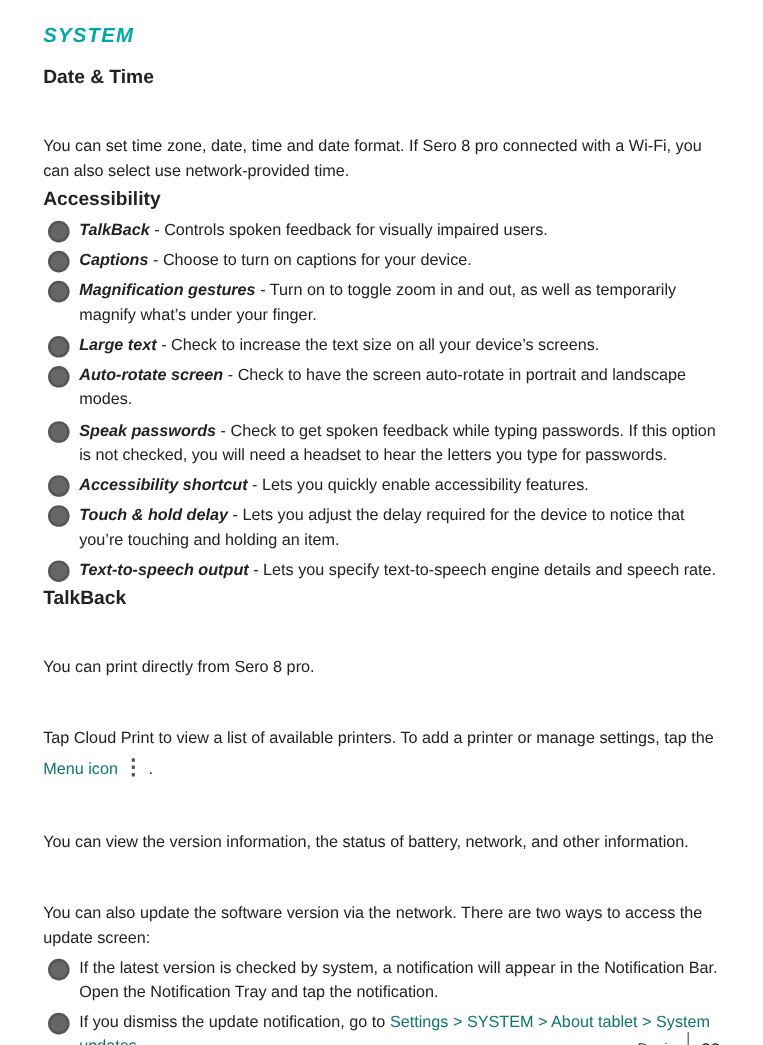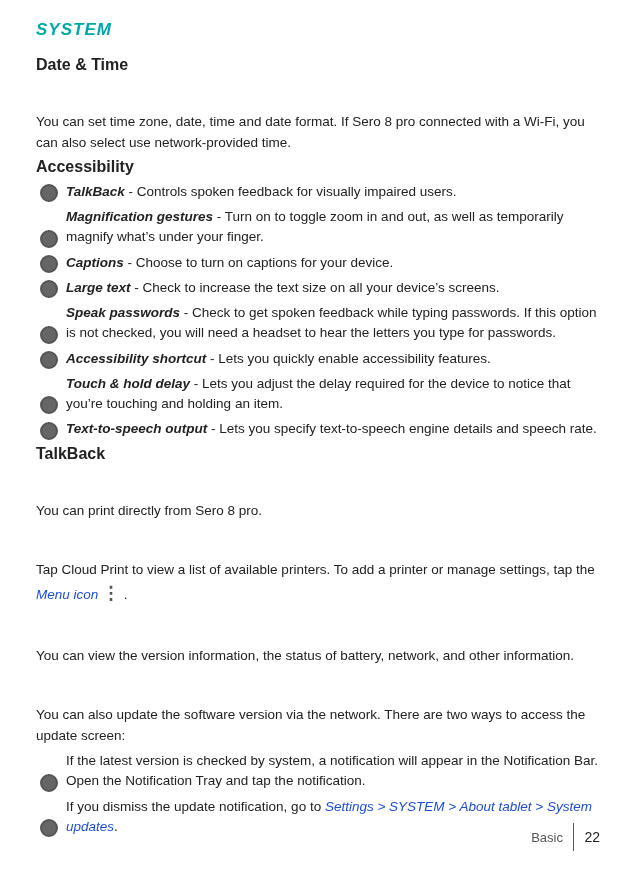--- a/index.html
+++ b/index.html
@@ -35,21 +35,21 @@
       margin-bottom: 4px;
       margin-top: 38px;
     }
     .bullet-list {
       margin-left: 4px;
       margin-top: 4px;
       margin-bottom: 4px;
     }
     .bullet-item {
       display: flex;
-      align-items: flex-end;
+      align-items: flex-start;
       margin-bottom: 5px;
       font-size: 13.5px;
       line-height: 1.5;
     }
     .bullet-dot {
       min-width: 18px;
       width: 18px;
       height: 18px;
       border-radius: 50%;
       border: 2.5px solid #555;
@@ -60,22 +60,21 @@
       flex-shrink: 0;
     }
     .bullet-text {
       flex: 1;
     }
     .italic-bold {
       font-style: italic;
       font-weight: bold;
     }
     .link-text {
-      color: #1d4ed8;
-      font-style: italic;
+      color: #0f766e;
     }
     .footer {
       position: absolute;
       bottom: 20px;
       right: 0;
       display: flex;
       align-items: center;
     }
     .footer-label {
       font-size: 13px;
@@ -107,29 +106,33 @@
 
 <div>
   <div class="section-heading">Accessibility</div>
   <div class="bullet-list">
     <div class="bullet-item">
       <span class="bullet-dot"></span>
       <span class="bullet-text"><span class="italic-bold">TalkBack</span> - Controls spoken feedback for visually impaired users.</span>
     </div>
     <div class="bullet-item">
       <span class="bullet-dot"></span>
+      <span class="bullet-text"><span class="italic-bold">Captions</span> - Choose to turn on captions for your device.</span>
+    </div>
+    <div class="bullet-item">
+      <span class="bullet-dot"></span>
       <span class="bullet-text"><span class="italic-bold">Magnification gestures</span> - Turn on to toggle zoom in and out, as well as temporarily magnify what’s under your finger.</span>
     </div>
     <div class="bullet-item">
       <span class="bullet-dot"></span>
-      <span class="bullet-text"><span class="italic-bold">Captions</span> - Choose to turn on captions for your device.</span>
+      <span class="bullet-text"><span class="italic-bold">Large text</span> - Check to increase the text size on all your device’s screens.</span>
     </div>
     <div class="bullet-item">
       <span class="bullet-dot"></span>
-      <span class="bullet-text"><span class="italic-bold">Large text</span> - Check to increase the text size on all your device’s screens.</span>
+      <span class="bullet-text"><span class="italic-bold">Auto-rotate screen</span> - Check to have the screen auto-rotate in portrait and landscape modes.</span>
     </div>
     <div class="bullet-item">
       <span class="bullet-dot"></span>
       <span class="bullet-text"><span class="italic-bold">Speak passwords</span> - Check to get spoken feedback while typing passwords. If this option is not checked, you will need a headset to hear the letters you type for passwords.</span>
     </div>
     <div class="bullet-item">
       <span class="bullet-dot"></span>
       <span class="bullet-text"><span class="italic-bold">Accessibility shortcut</span> - Lets you quickly enable accessibility features.</span>
     </div>
     <div class="bullet-item">

